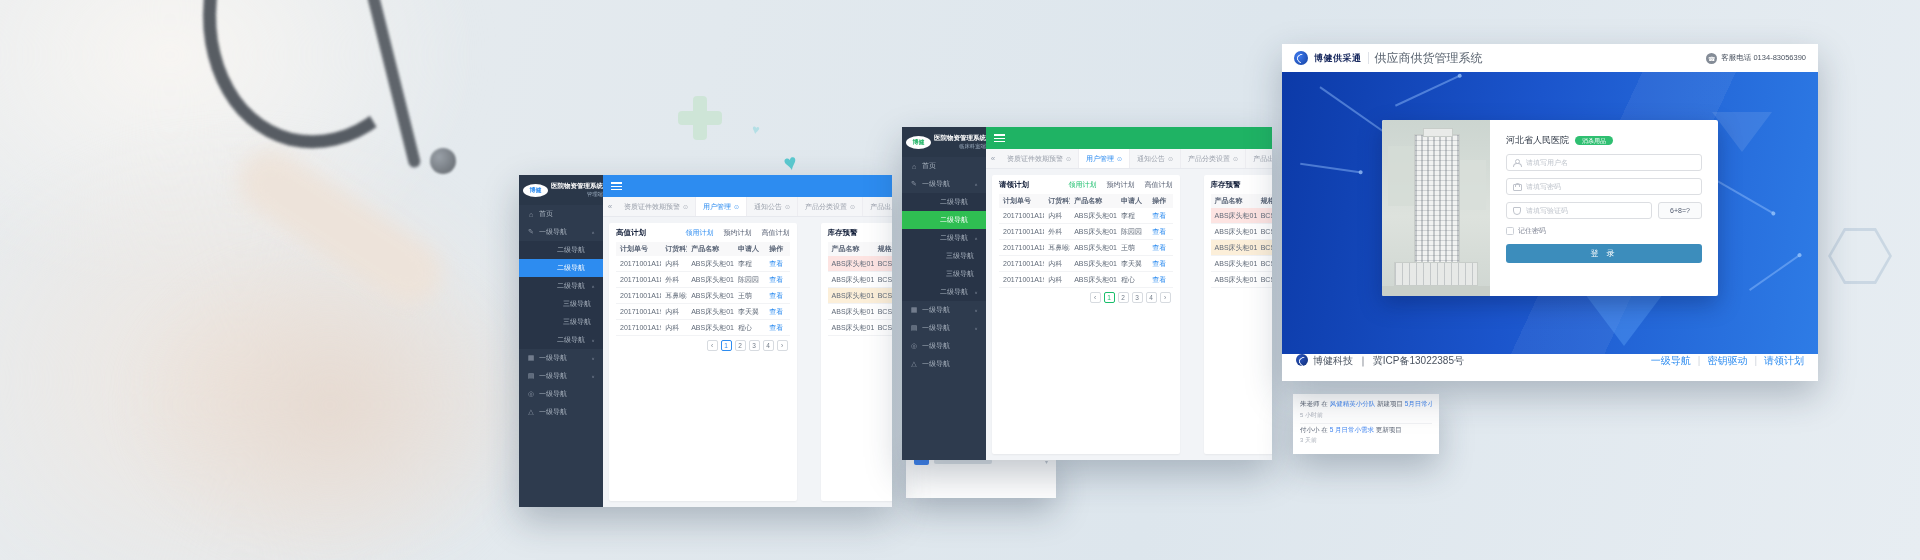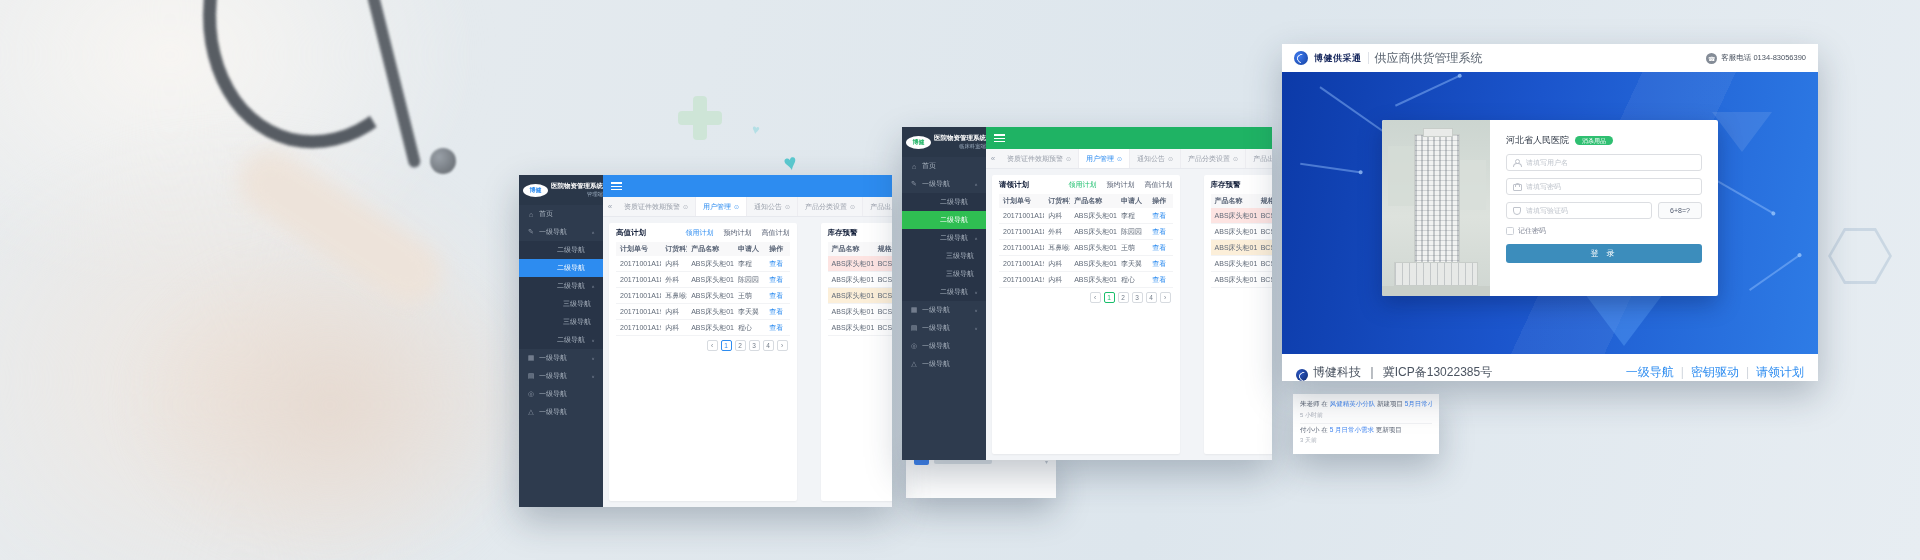--- a/index.html
+++ b/index.html
@@ -144,21 +144,21 @@
   .i-lock:before{content:"";position:absolute;left:2px;top:0;width:3px;height:3px;border:1px solid #c0c4cc;border-bottom:none;border-radius:3px 3px 0 0}
   .i-lock:after{content:"";position:absolute;left:0;bottom:0;width:7px;height:5px;border:1px solid #c0c4cc;border-radius:1px}
   .i-shield{border:1px solid #c0c4cc;border-radius:1px 1px 50% 50%}
   .caprow{display:flex;gap:6px}
   .caprow .fld{flex:1}
   .captcha{margin-top:7px;width:44px;height:17px;border:1px solid #dcdee2;border-radius:3px;display:flex;align-items:center;justify-content:center;
       font-size:7px;color:#515a6e;cursor:pointer;background:#fafbfc}
   .rem{display:flex;align-items:center;gap:4px;margin-top:7px;font-size:7px;color:#808695}
   .cbx{width:8px;height:8px;border:1px solid #ccd0d7;border-radius:1.5px;background:#fff;cursor:pointer}
   .loginbtn{margin-top:8px;height:19px;background:#3c8dbc;color:#fff;border:none;border-radius:3px;font-size:8px;letter-spacing:3px;cursor:pointer}
-  .lfoot{height:27px;background:#fff;flex:none;display:flex;align-items:flex-end;padding:0 14px;gap:5px;font-size:12px;color:#4a5360}
+  .lfoot{height:27px;background:#fff;flex:none;display:flex;align-items:flex-start;padding:0 14px;gap:5px;font-size:10px;color:#4a5360}
   .swirl.dark{width:12px;height:12px;background:radial-gradient(circle at 35% 35%,#2b56c0,#0d2a72)}
   .icp{color:#4a5360}
   .flinks{margin-left:auto;display:flex;align-items:center}
   .flink{color:#2d8cf0;cursor:pointer}
   .flink + .flink:before{content:"|";color:#d0d6dd;margin:0 7px}
 
   
   #activity{left:1293px;top:394px;width:146px;height:60px;z-index:4;padding:4px 7px;font-size:6.5px}
   .ai{padding:2px 0 3px;border-bottom:1px solid #f1f2f4}
   .ai:last-child{border-bottom:none}

